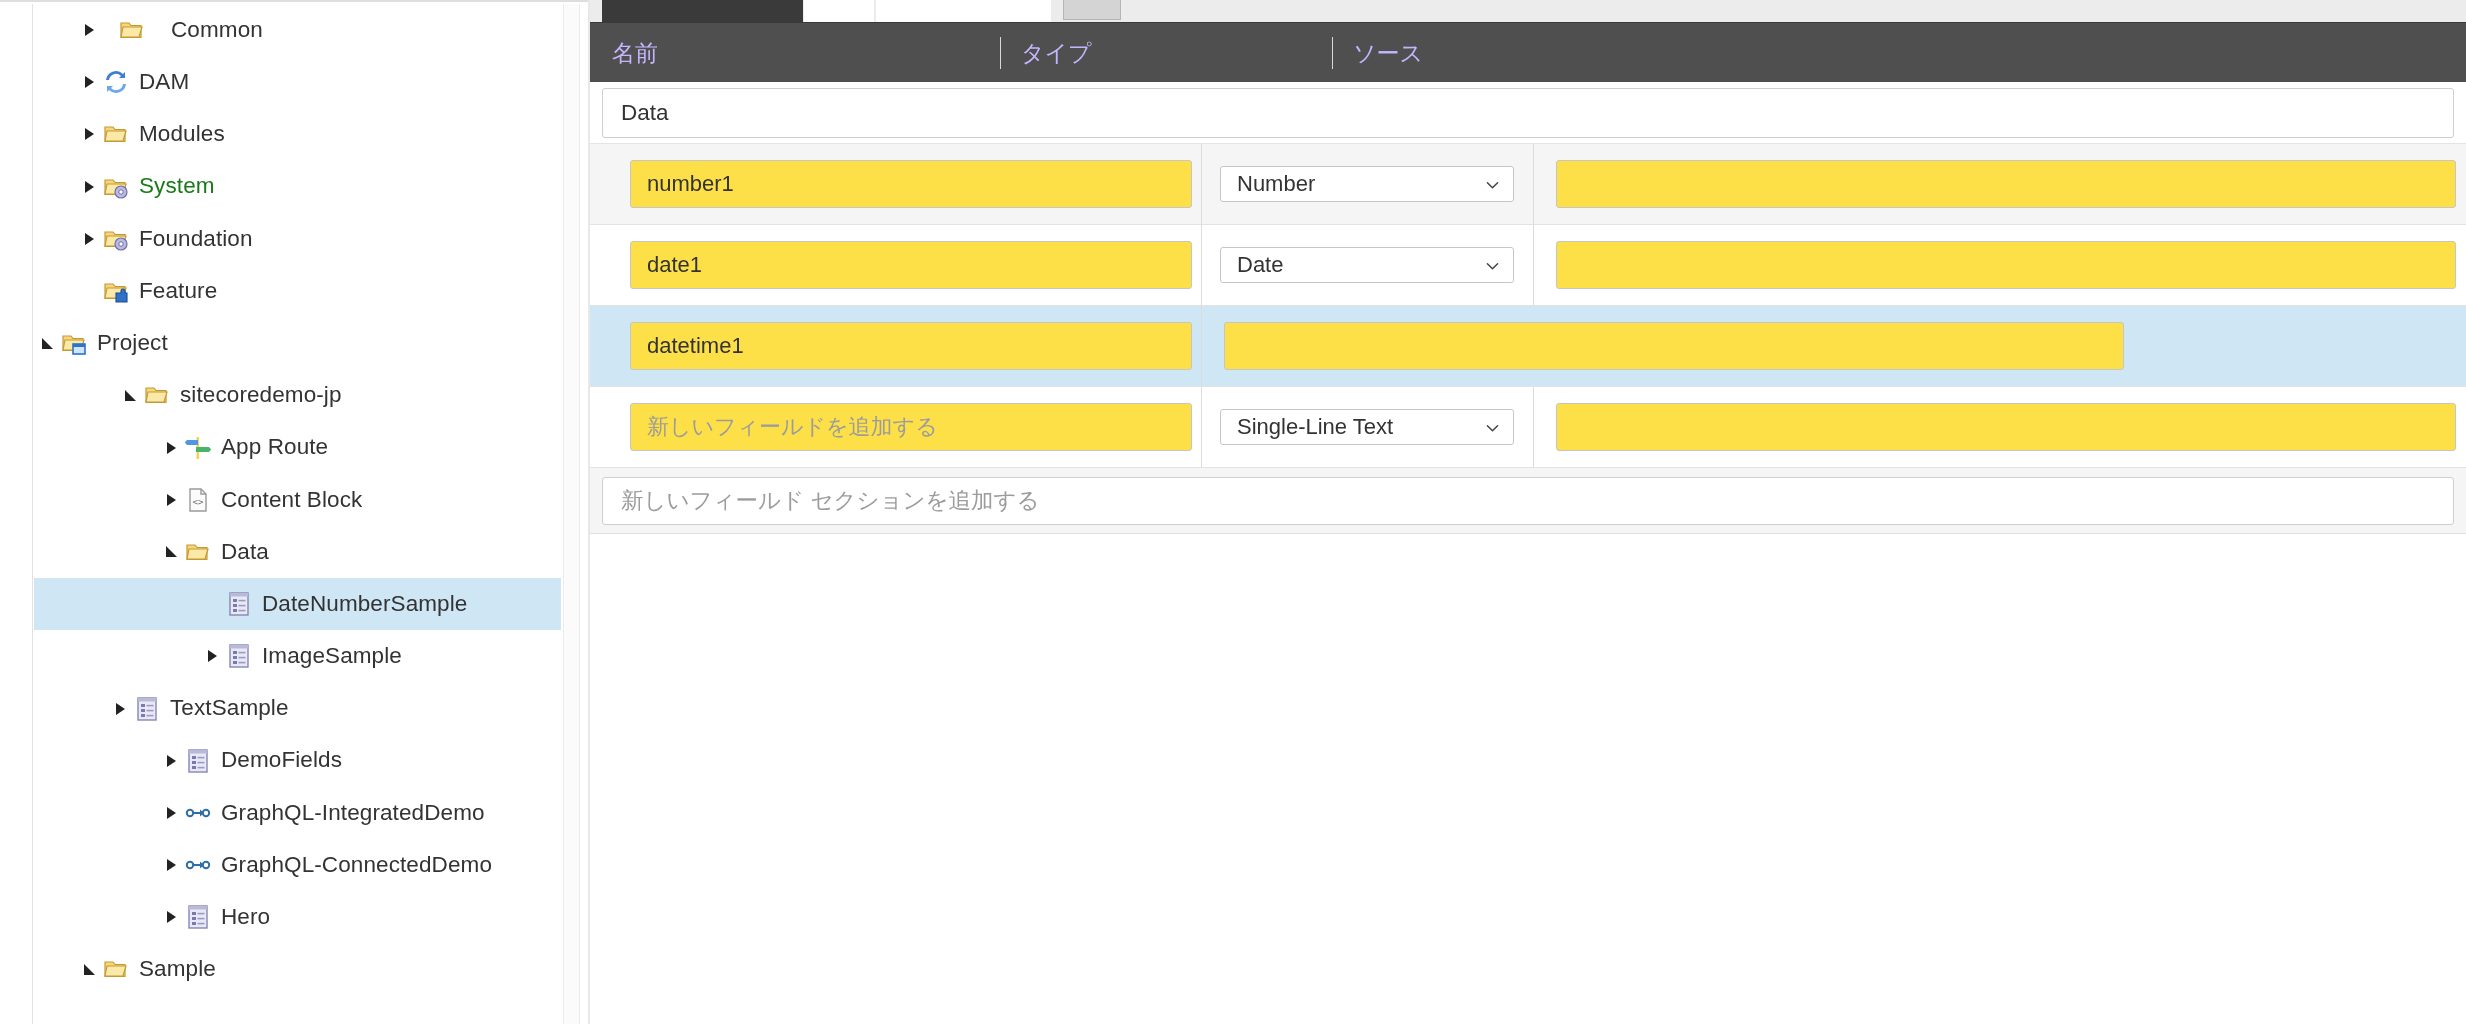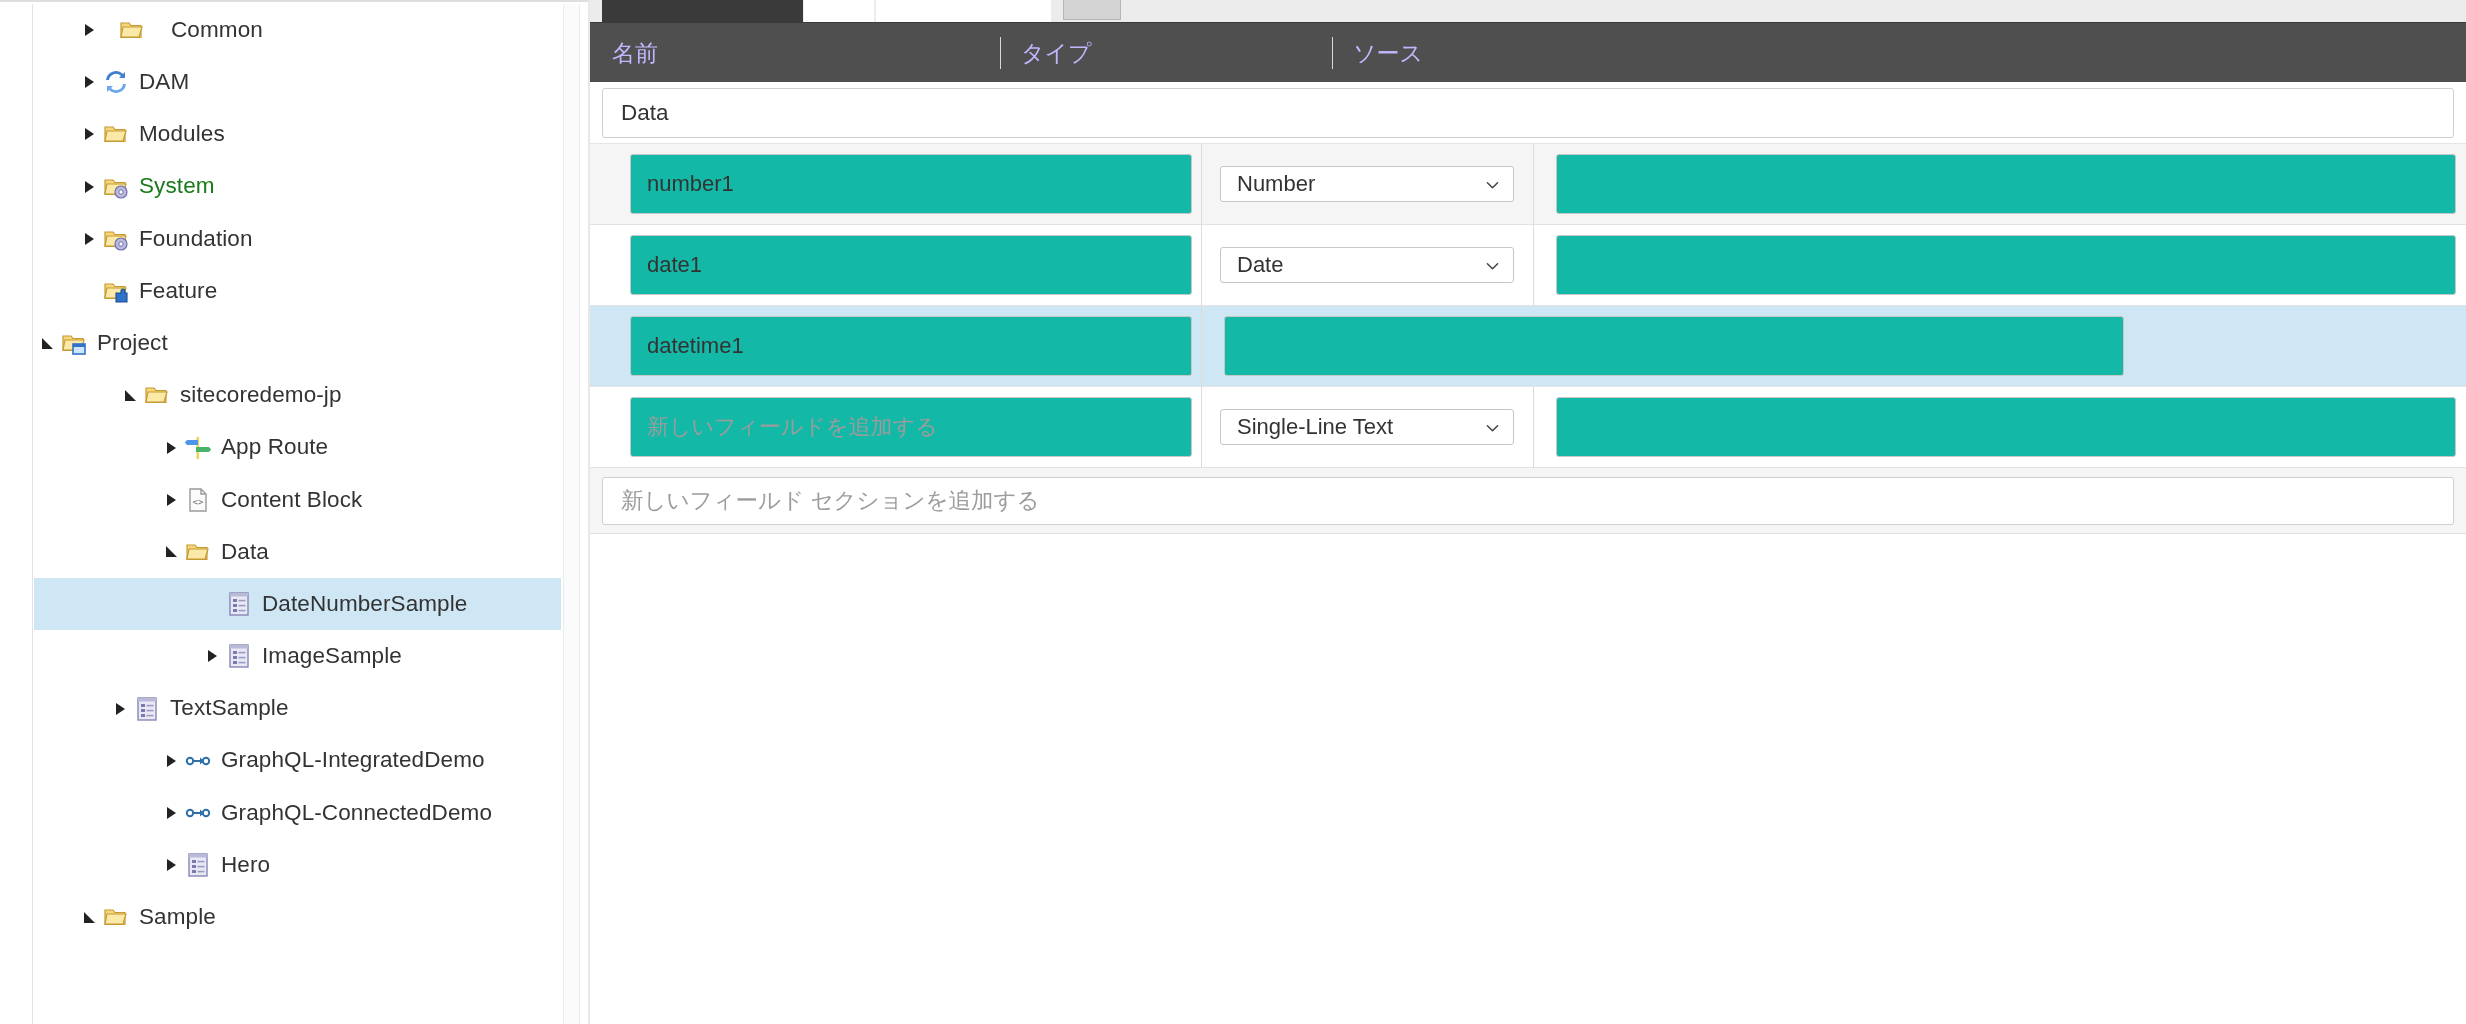--- a/index.html
+++ b/index.html
@@ -218,24 +218,24 @@
     height: 81px;
     display: flex;
     align-items: center;
     border-right: 1px solid #dcdcdc;
   }
   .cell.name   { width: 612px; padding-left: 40px; }
   .cell.type   { width: 332px; padding-left: 18px; }
   .cell.source { width: 932px; padding-left: 22px; border-right: 0; }
 
   .txtinput {
-    height: 60px;
+    height: 48px;
     border: 1px solid #c6c6c6;
     border-radius: 3px;
-    background: #14b8a6;
+    background: #fde047;
     font-size: 22px;
     color: #333333;
     padding: 0 16px;
     font-family: "Liberation Sans", sans-serif;
     outline: none;
     width: 100%;
   }
   .txtinput::placeholder { color: #9c9c9c; }
   .cell.name .txtinput  { width: 562px; }
   .cell.source .txtinput{ width: 900px; }
@@ -483,20 +483,38 @@
               <rect x="5" y="3" width="18" height="3.5" fill="#b9b9d8"></rect>
               <rect x="8" y="9" width="4" height="3" fill="#7a7ab0"></rect>
               <rect x="13.5" y="9.8" width="7" height="1.6" fill="#9a9ac4"></rect>
               <rect x="8" y="14" width="4" height="3" fill="#7a7ab0"></rect>
               <rect x="13.5" y="14.8" width="7" height="1.6" fill="#9a9ac4"></rect>
               <rect x="8" y="19" width="4" height="3" fill="#7a7ab0"></rect>
               <rect x="13.5" y="19.8" width="7" height="1.6" fill="#9a9ac4"></rect>
             </svg>
           </span>
           <span class="lbl">TextSample</span>
+        </div>
+        <div class="tree-item" style="padding-left: 124px;">
+          <span class="twisty">
+            <span class="tw-collapsed"></span>
+          </span>
+          <span class="ic">
+            <svg width="28" height="28" viewBox="0 0 28 28">
+              <rect x="5" y="3" width="18" height="22" fill="#e9e9f6" stroke="#8686b5" stroke-width="1.4"></rect>
+              <rect x="5" y="3" width="18" height="3.5" fill="#b9b9d8"></rect>
+              <rect x="8" y="9" width="4" height="3" fill="#7a7ab0"></rect>
+              <rect x="13.5" y="9.8" width="7" height="1.6" fill="#9a9ac4"></rect>
+              <rect x="8" y="14" width="4" height="3" fill="#7a7ab0"></rect>
+              <rect x="13.5" y="14.8" width="7" height="1.6" fill="#9a9ac4"></rect>
+              <rect x="8" y="19" width="4" height="3" fill="#7a7ab0"></rect>
+              <rect x="13.5" y="19.8" width="7" height="1.6" fill="#9a9ac4"></rect>
+            </svg>
+          </span>
+          <span class="lbl">DemoFields</span>
         </div>
         <div class="tree-item" style="padding-left: 124px;">
           <span class="twisty">
             <span class="tw-collapsed"></span>
           </span>
           <span class="ic">
             <svg width="28" height="28" viewBox="0 0 28 28">
               <circle cx="6" cy="14" r="3.2" fill="#fff" stroke="#2f6fa8" stroke-width="2"></circle>
               <circle cx="22" cy="14" r="3.2" fill="#fff" stroke="#2f6fa8" stroke-width="2"></circle>
               <path d="M9.5 14h9" stroke="#2f6fa8" stroke-width="2"></path>

